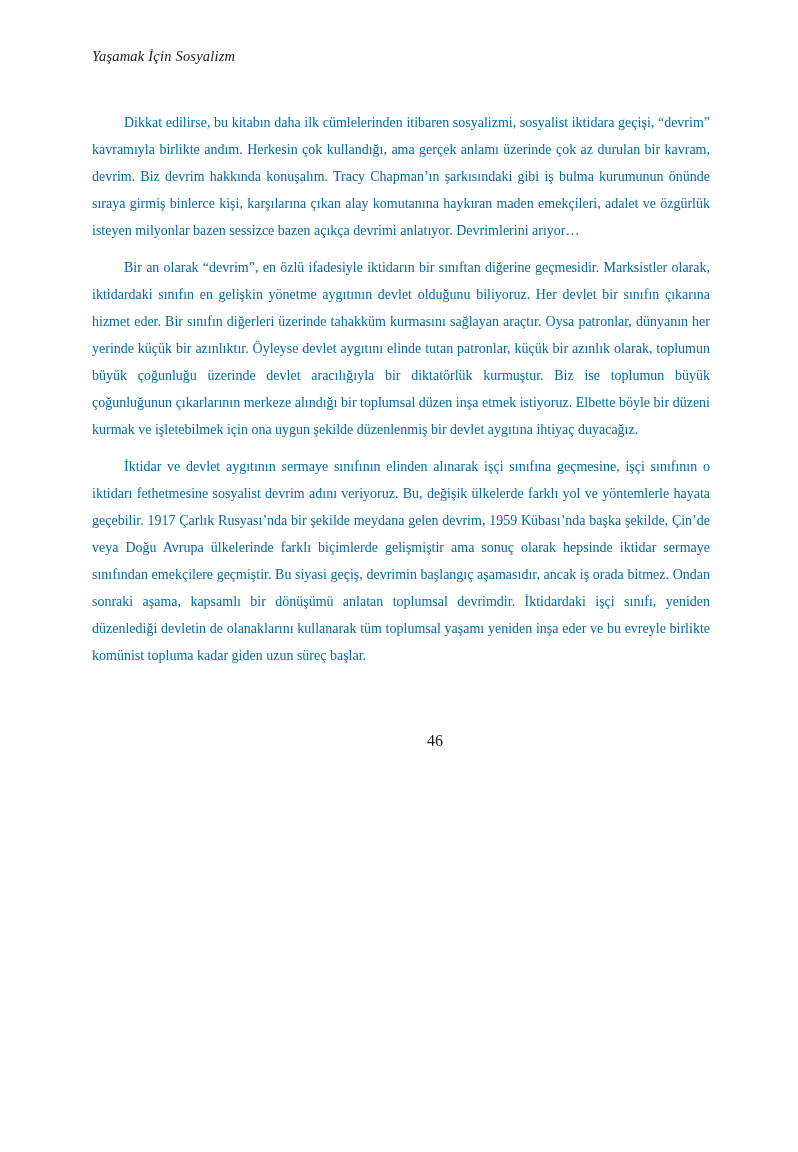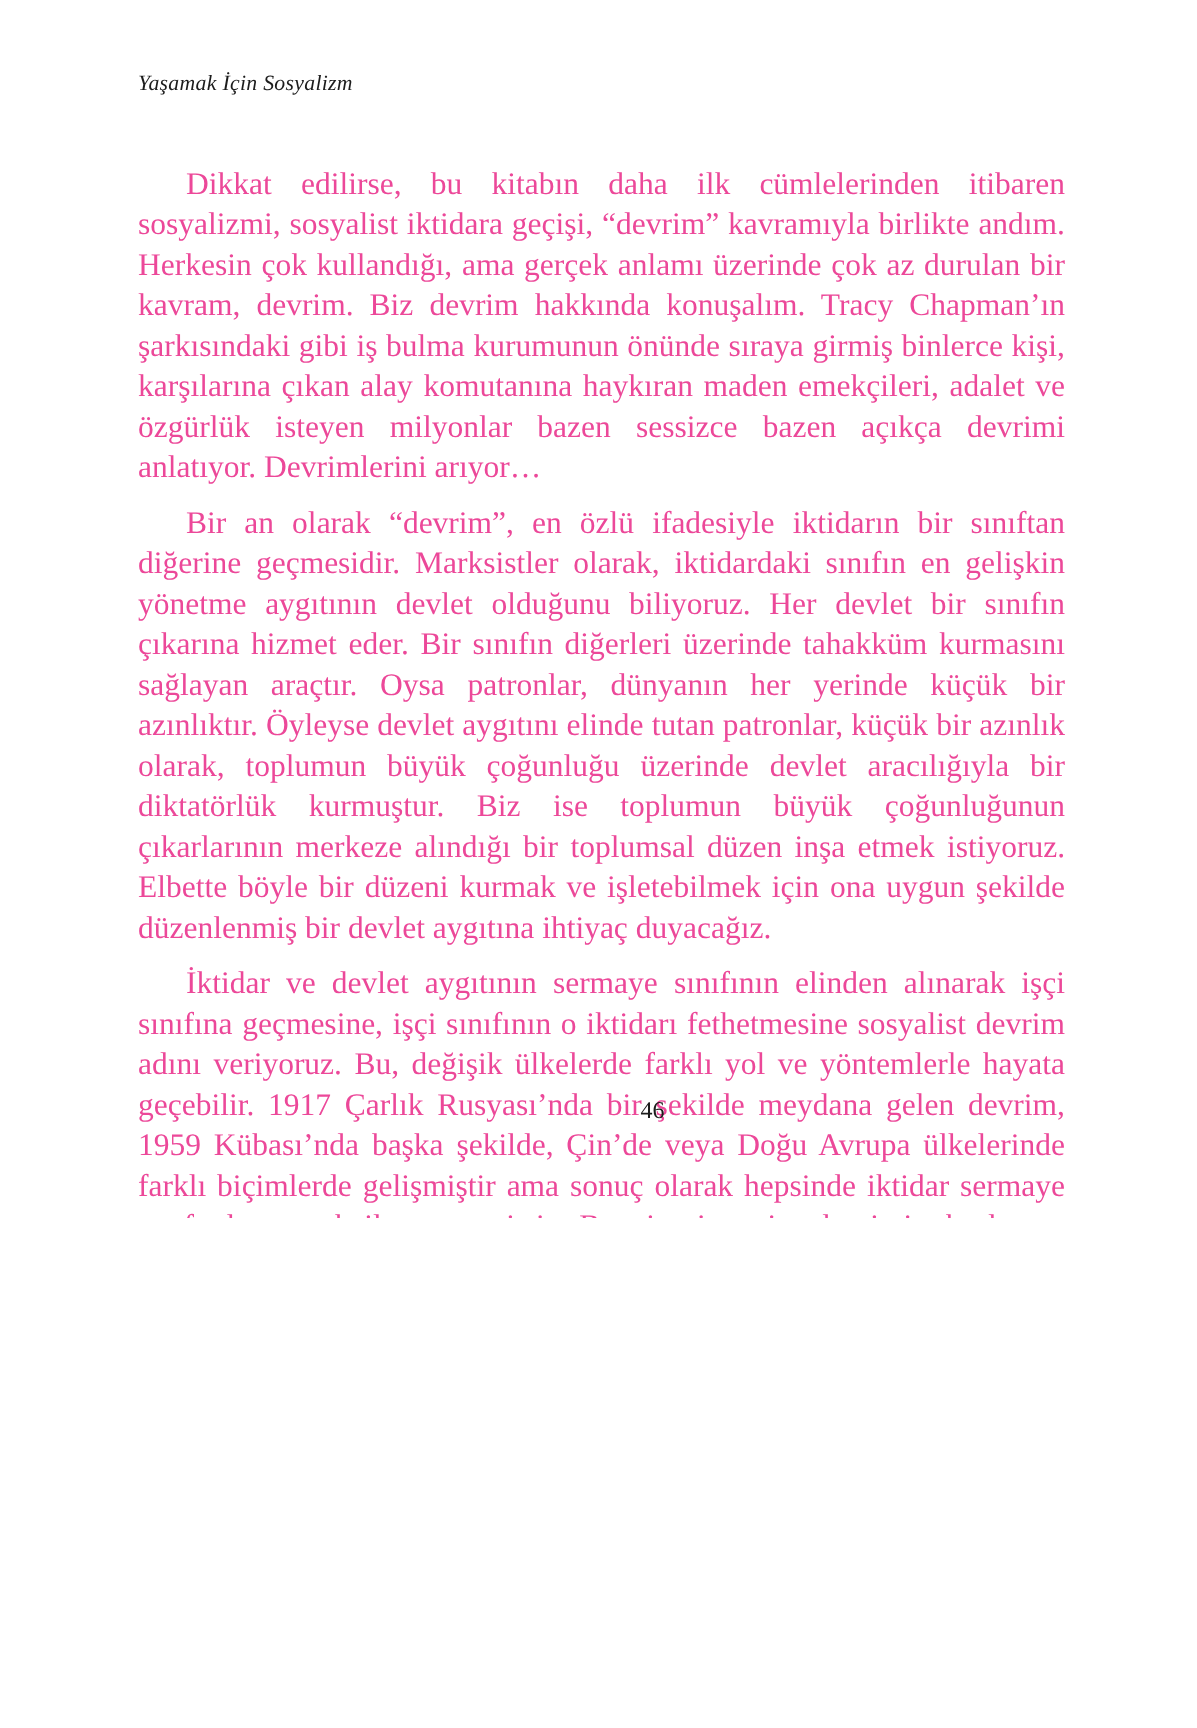--- a/index.html
+++ b/index.html
@@ -32,25 +32,25 @@
     margin: 0 0 44px 0;
   }
   .page-title {
     font-size: 21px;
     font-weight: bold;
     margin: 0 0 26px 32px;
     color: #111111;
   }
   .body-text p {
     margin: 0 0 10px 0;
-    font-size: 21px;
+    font-size: 14px;
     line-height: 27px;
     text-align: justify;
     text-indent: 32px;
-    color: #ec4899;
+    color: #0369a1;
   }
   .page-number {
     position: absolute;
     bottom: 62px;
     left: 0;
     width: 100%;
     text-align: center;
     font-size: 16px;
     color: #1c1c1c;
     margin-left: 36px;

